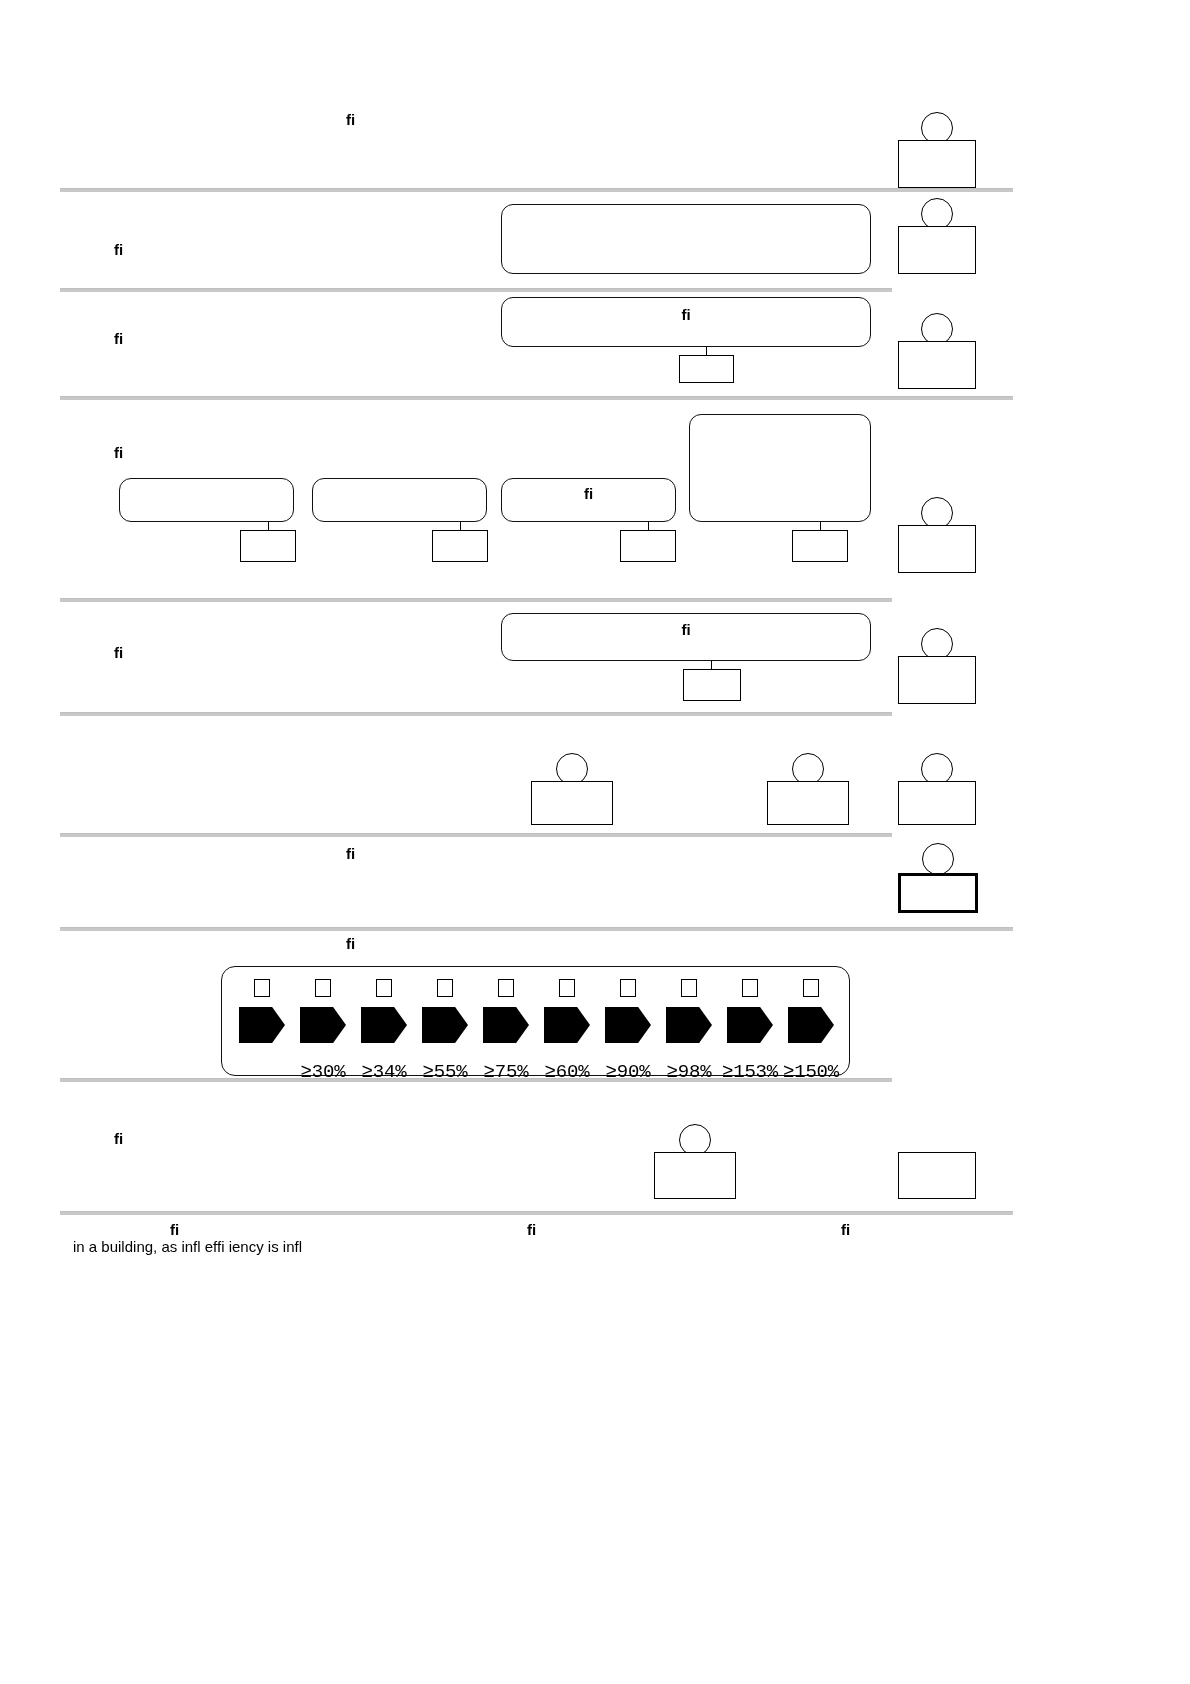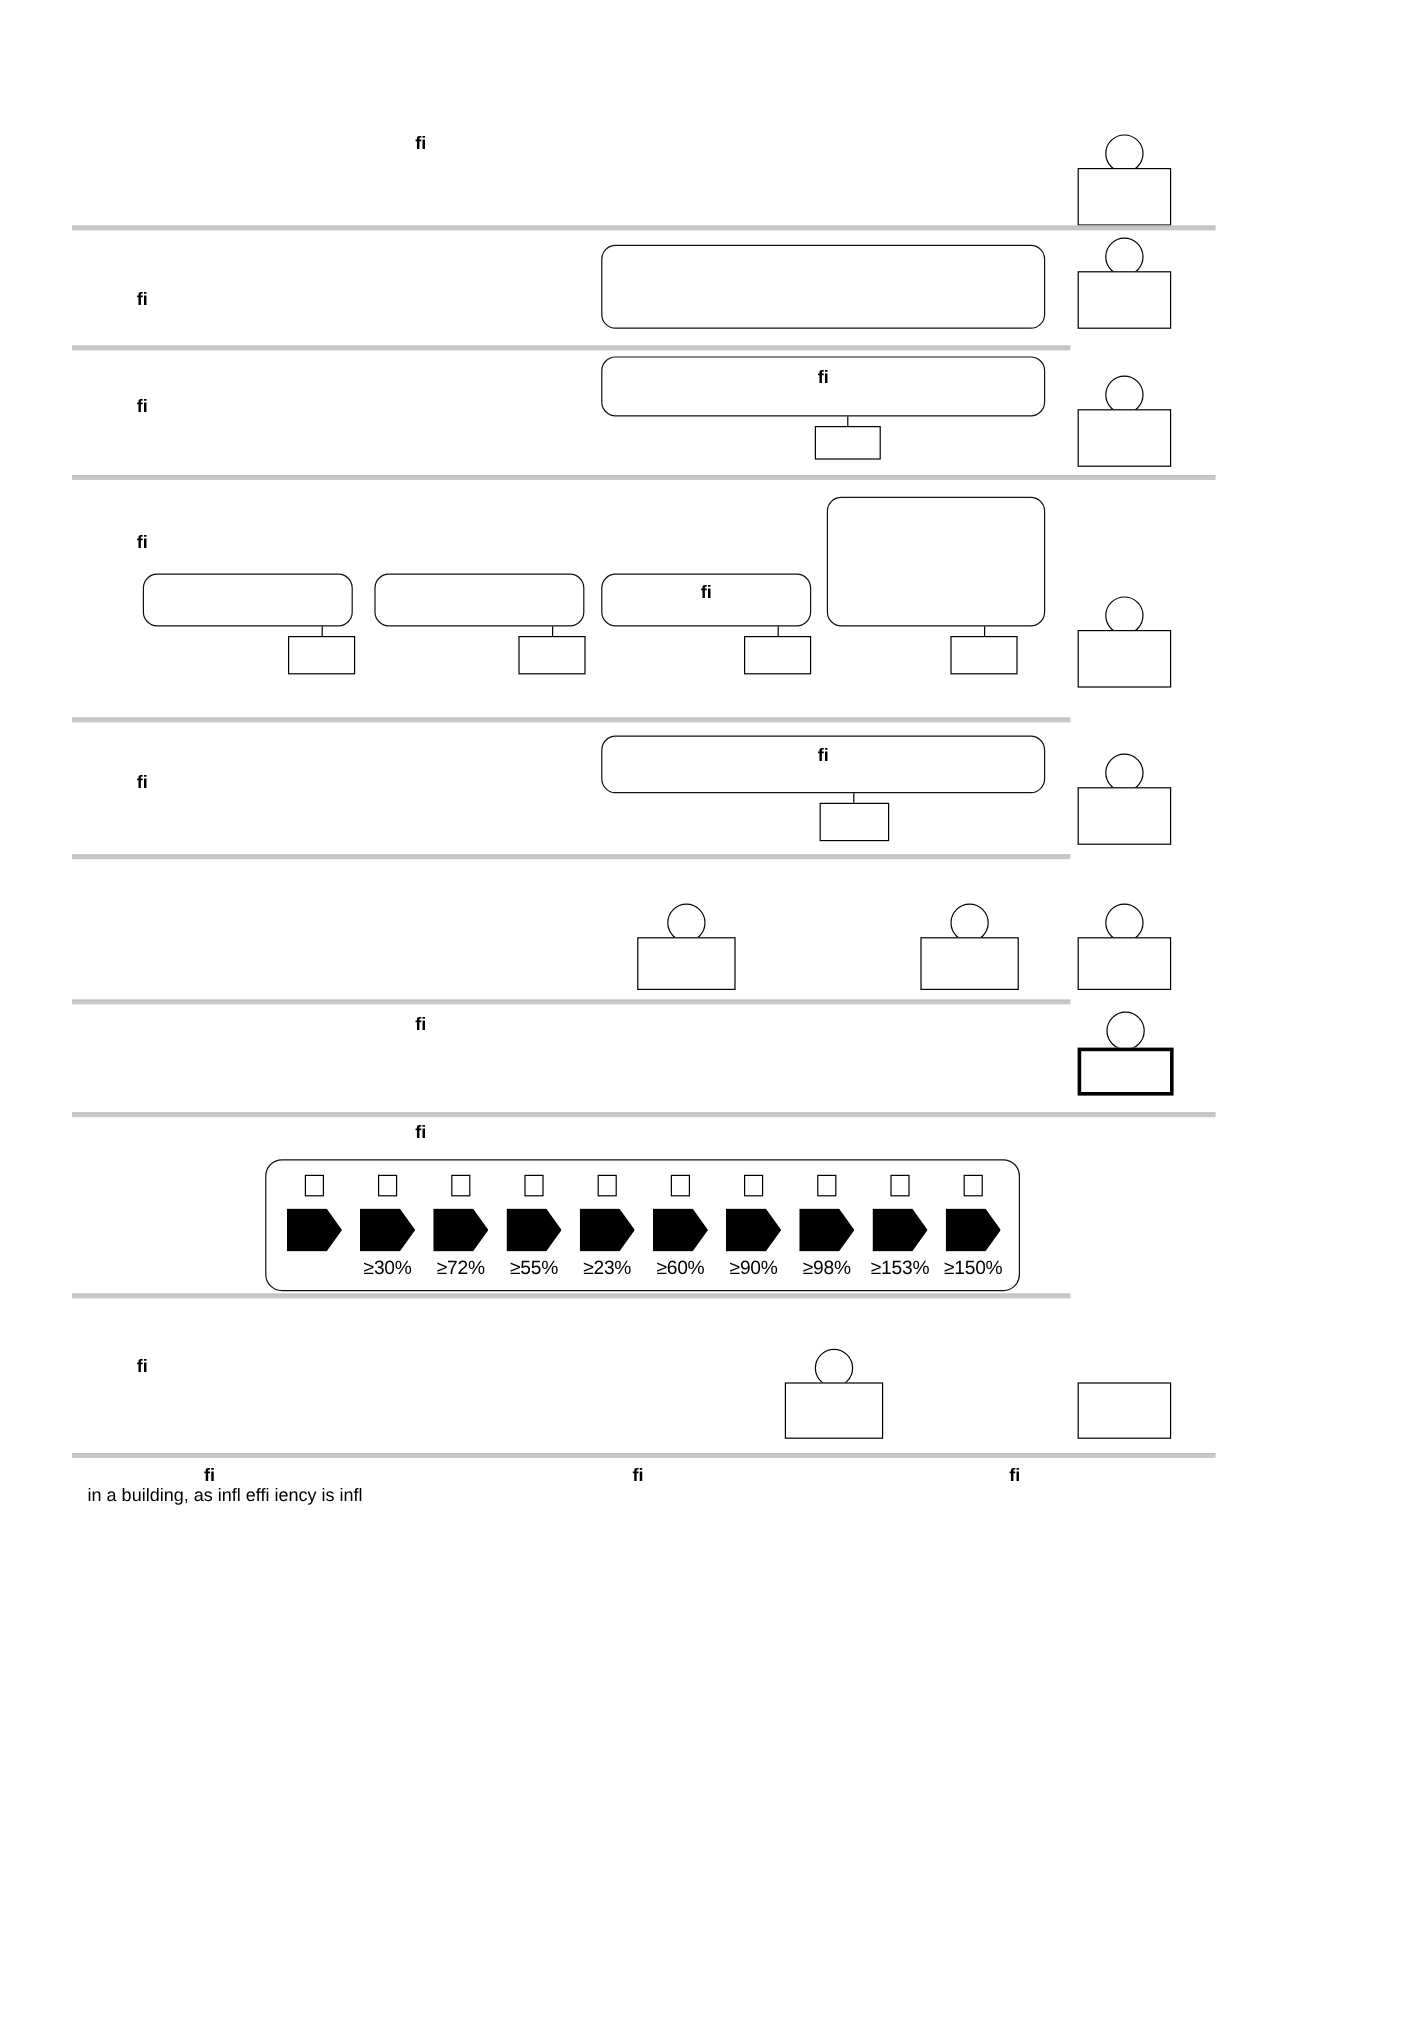--- a/index.html
+++ b/index.html
@@ -134,25 +134,26 @@
     top: 40px;
     width: 46px;
     height: 36px;
     background: #000;
     clip-path: polygon(0 0, 72% 0, 100% 50%, 72% 100%, 0 100%);
   }
   .scale-cell .pct {
     position: absolute;
     left: 50%;
     transform: translateX(-50%);
-    top: 82px;
-    font-size: 16px;
+    top: 94px;
+    font-size: 19px;
     font-weight: 500;
     white-space: nowrap;
     letter-spacing: -0.2px;
+    font-family: Liberation Mono, monospace;
   }
   
   .footer-fi {
     position: absolute;
     font-weight: bold;
     font-size: 15px;
   }
   .footer-line {
     position: absolute;
     font-size: 15px;
@@ -280,33 +281,33 @@
 
     <div class="scale-cell" style="left:73px;">
       <div class="tick"></div>
       <div class="arrow"></div>
       <div class="pct">≥30%</div>
     </div>
 
     <div class="scale-cell" style="left:134px;">
       <div class="tick"></div>
       <div class="arrow"></div>
-      <div class="pct">≥72%</div>
+      <div class="pct">≥34%</div>
     </div>
 
     <div class="scale-cell" style="left:195px;">
       <div class="tick"></div>
       <div class="arrow"></div>
       <div class="pct">≥55%</div>
     </div>
 
     <div class="scale-cell" style="left:256px;">
       <div class="tick"></div>
       <div class="arrow"></div>
-      <div class="pct">≥23%</div>
+      <div class="pct">≥75%</div>
     </div>
 
     <div class="scale-cell" style="left:317px;">
       <div class="tick"></div>
       <div class="arrow"></div>
       <div class="pct">≥60%</div>
     </div>
 
     <div class="scale-cell" style="left:378px;">
       <div class="tick"></div>

